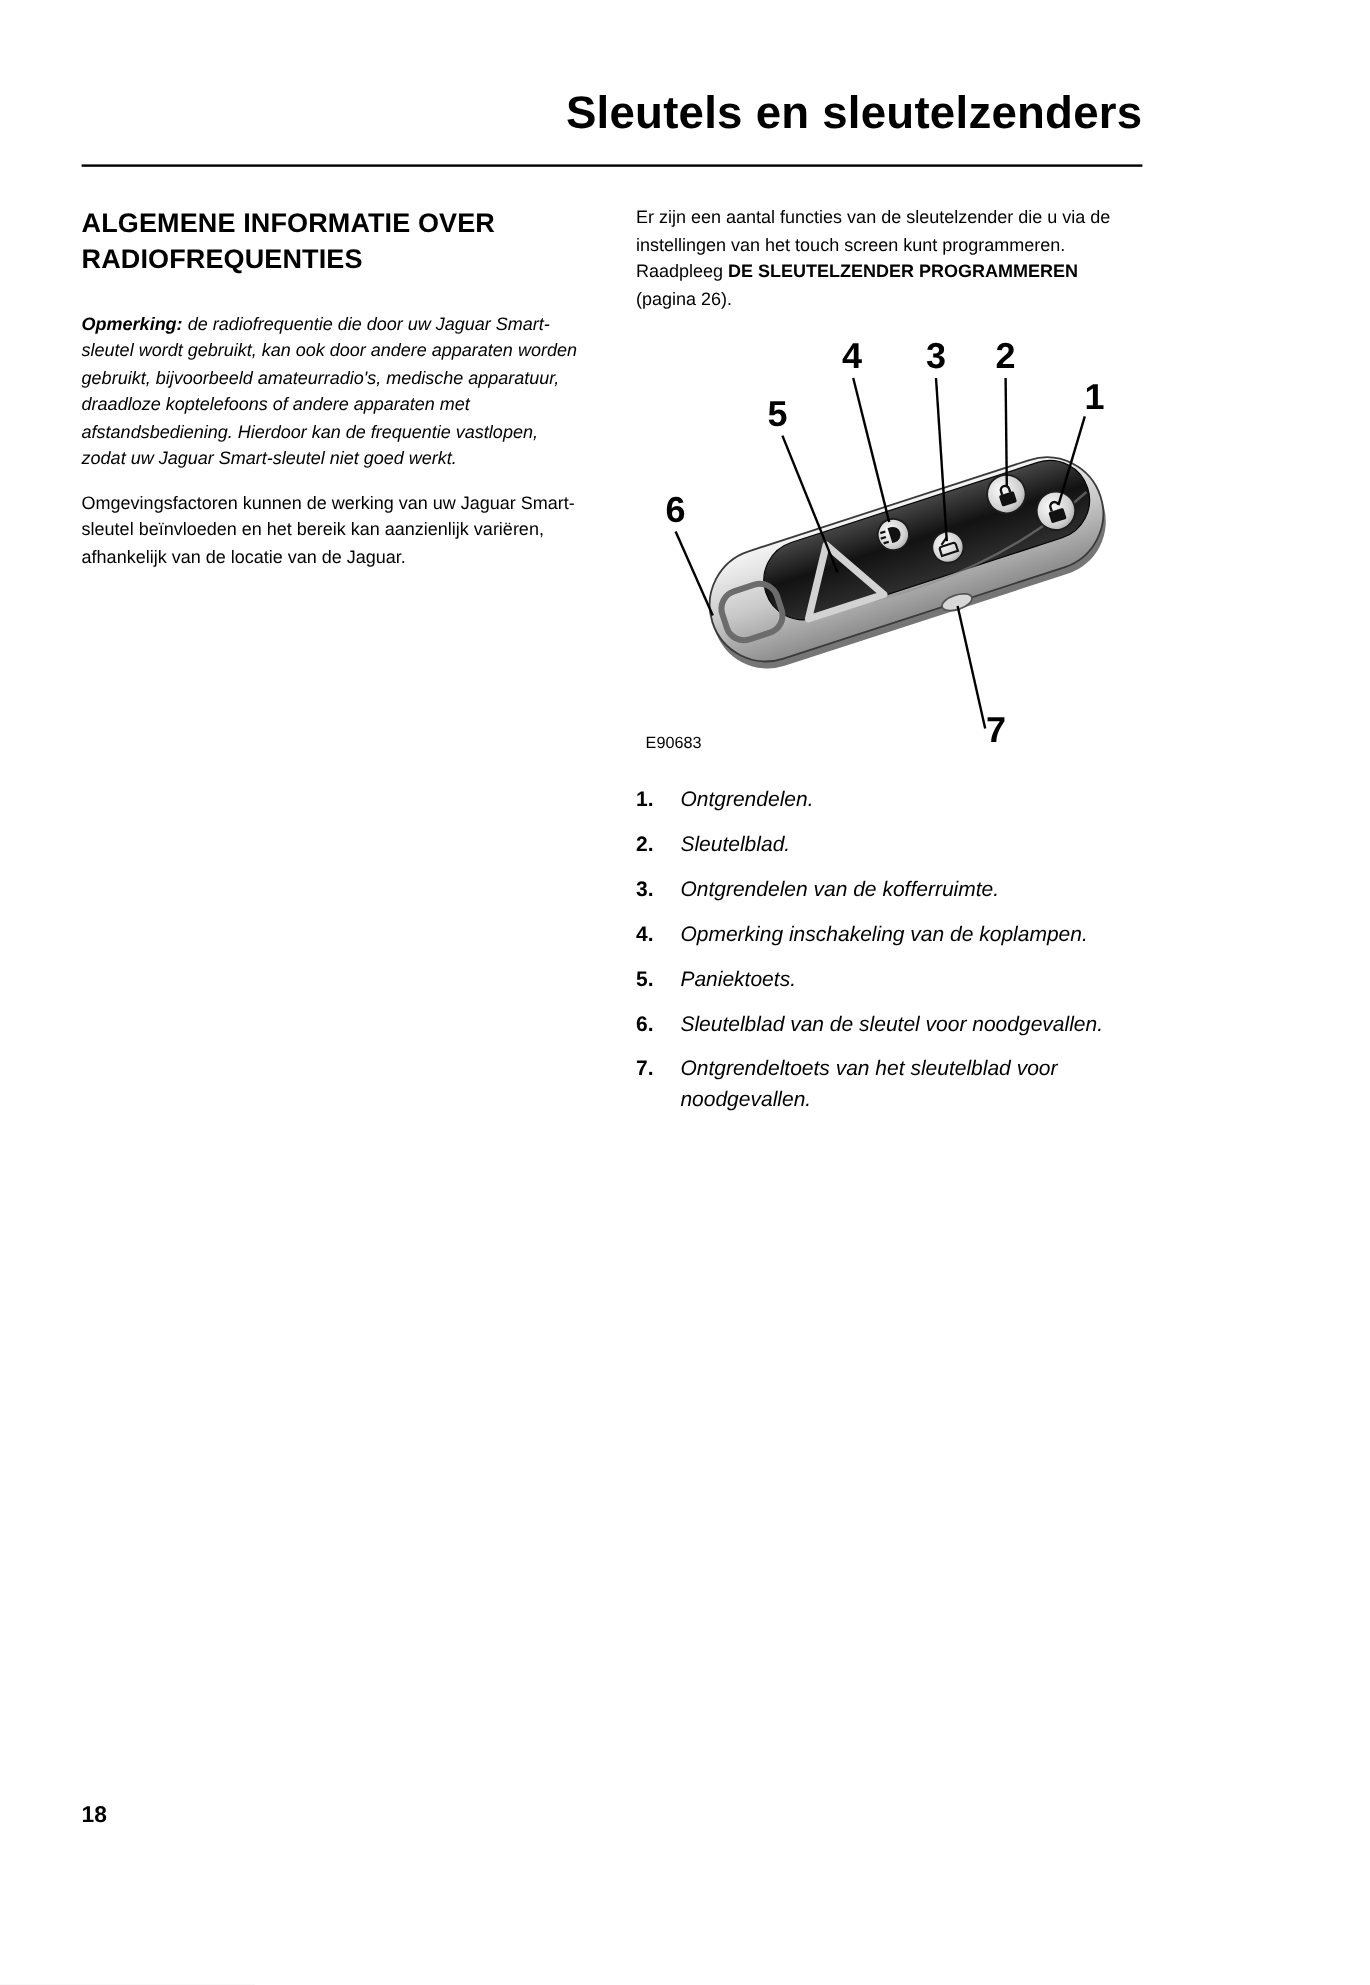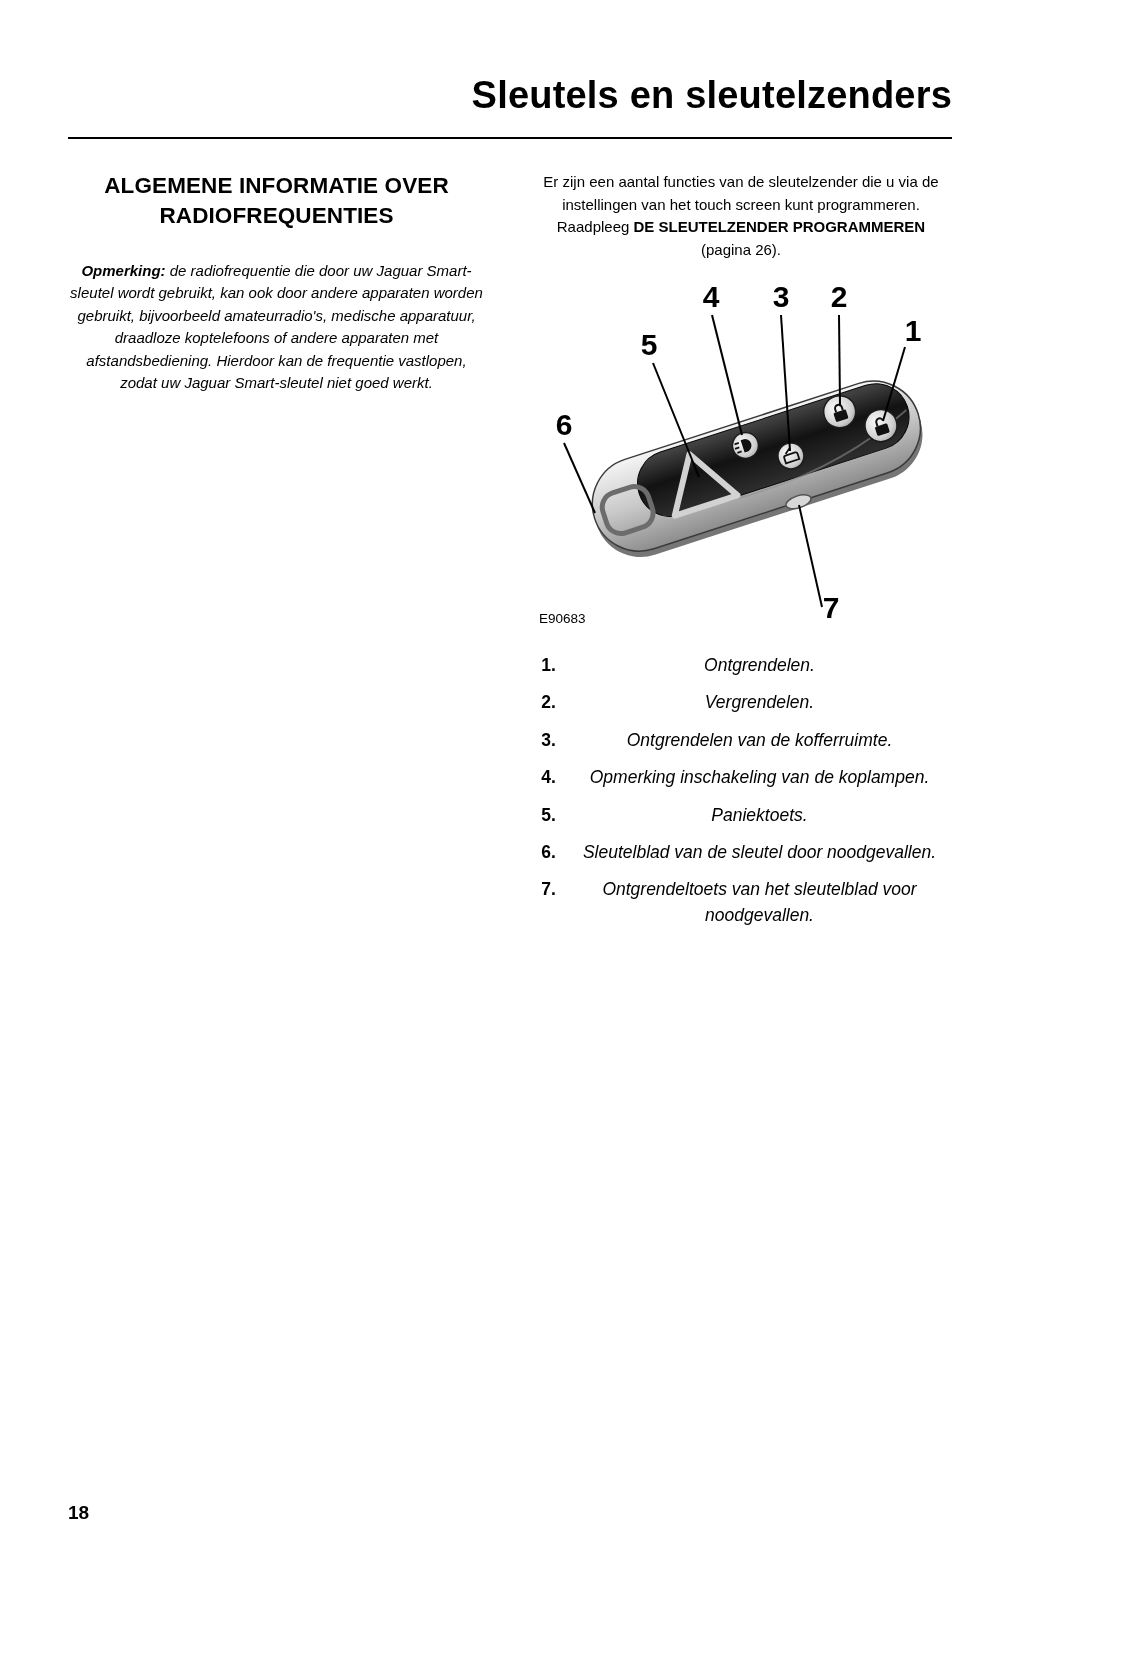--- a/index.html
+++ b/index.html
@@ -17,21 +17,21 @@
   }
   .content { position: absolute; left: 68px; top: 0; width: 884px; }
   .doc-title {
     margin-top: 74px;
     text-align: right;
     font-size: 38px;
     font-weight: bold;
     letter-spacing: 0.2px;
   }
   .title-rule { border: none; border-top: 2px solid #000; margin: 20px 0 0 0; }
-  .columns { display: flex; gap: 45px; margin-top: 32px; text-align: center; }
+  .columns { display: flex; gap: 45px; margin-top: 32px; }
   .col-left  { width: 417px; }
   .col-right { width: 422px; }
   h2.section-heading {
     font-size: 22.5px;
     line-height: 1.35;
     font-weight: bold;
     margin: 0 0 17px 0;
     letter-spacing: 0.1px;
   }
   .body-text { font-size: 15px; line-height: 1.5; margin: 0 0 14px 0; }
@@ -60,20 +60,21 @@
     <div class="doc-title">Sleutels en sleutelzenders</div>
     <hr class="title-rule">
 
     <div class="columns">
 
       <div class="col-left">
         <h2 class="section-heading">ALGEMENE INFORMATIE OVER RADIOFREQUENTIES</h2>
 
         <p class="body-text note"><span class="note-label">Opmerking:</span><span> de radiofrequentie die door uw Jaguar Smart-sleutel wordt gebruikt, kan ook door andere apparaten worden gebruikt, bijvoorbeeld amateurradio's, medische apparatuur, draadloze koptelefoons of andere apparaten met afstandsbediening. Hierdoor kan de frequentie vastlopen, zodat uw Jaguar Smart-sleutel niet goed werkt.</span></p>
 
+        <p class="body-text">Omgevingsfactoren kunnen de werking van uw Jaguar Smart-sleutel beïnvloeden en het bereik kan aanzienlijk variëren, afhankelijk van de locatie van de Jaguar.</p>
       </div>
 
       <div class="col-right">
 
         <p class="body-text"><span>Er zijn een aantal functies van de sleutelzender die u via de instellingen van het touch screen kunt programmeren. Raadpleeg </span><b>DE SLEUTELZENDER PROGRAMMEREN</b><span> (pagina 26).</span></p>
 
         <div class="figure">
           <svg width="420" height="354" viewBox="0 0 420 354">
             <defs>
               <linearGradient id="gSilver" x1="0" y1="0" x2="0" y2="1">
@@ -155,37 +156,37 @@
           </svg>
         </div>
 
         <div class="num-list">
           <div class="list-item">
             <span class="list-num">1.</span>
             <span class="list-text">Ontgrendelen.</span>
           </div>
           <div class="list-item">
             <span class="list-num">2.</span>
-            <span class="list-text">Vergrendelen.</span>
+            <span class="list-text">Sleutelblad.</span>
           </div>
           <div class="list-item">
             <span class="list-num">3.</span>
             <span class="list-text">Ontgrendelen van de kofferruimte.</span>
           </div>
           <div class="list-item">
             <span class="list-num">4.</span>
             <span class="list-text">Opmerking inschakeling van de koplampen.</span>
           </div>
           <div class="list-item">
             <span class="list-num">5.</span>
             <span class="list-text">Paniektoets.</span>
           </div>
           <div class="list-item">
             <span class="list-num">6.</span>
-            <span class="list-text">Sleutelblad van de sleutel door noodgevallen.</span>
+            <span class="list-text">Sleutelblad van de sleutel voor noodgevallen.</span>
           </div>
           <div class="list-item">
             <span class="list-num">7.</span>
             <span class="list-text">Ontgrendeltoets van het sleutelblad voor noodgevallen.</span>
           </div>
         </div>
 
       </div>
     </div>
   </div>

